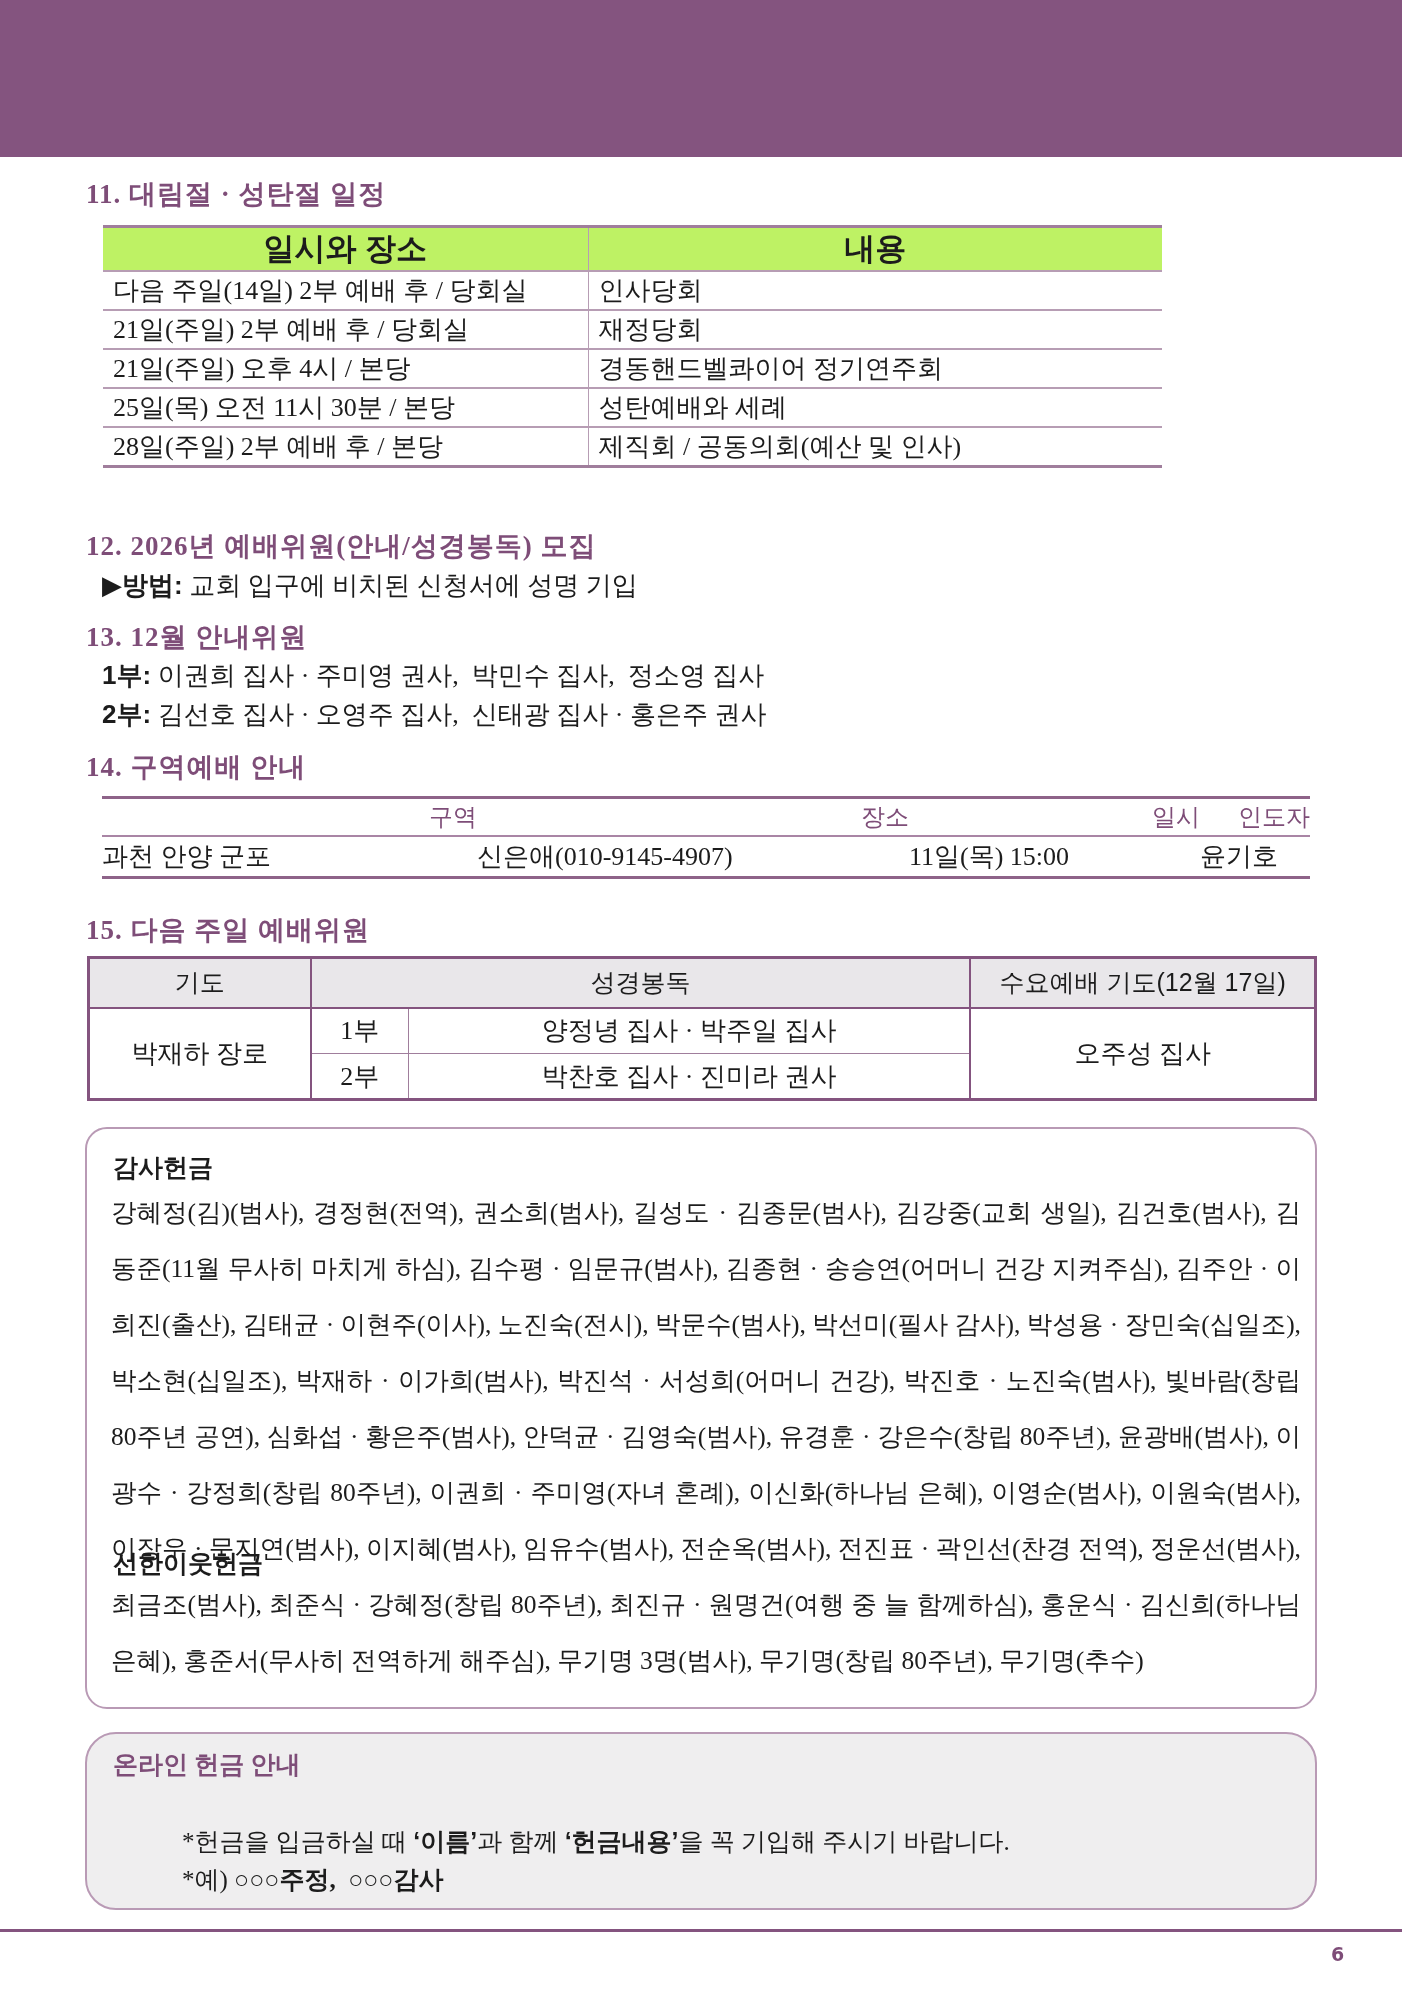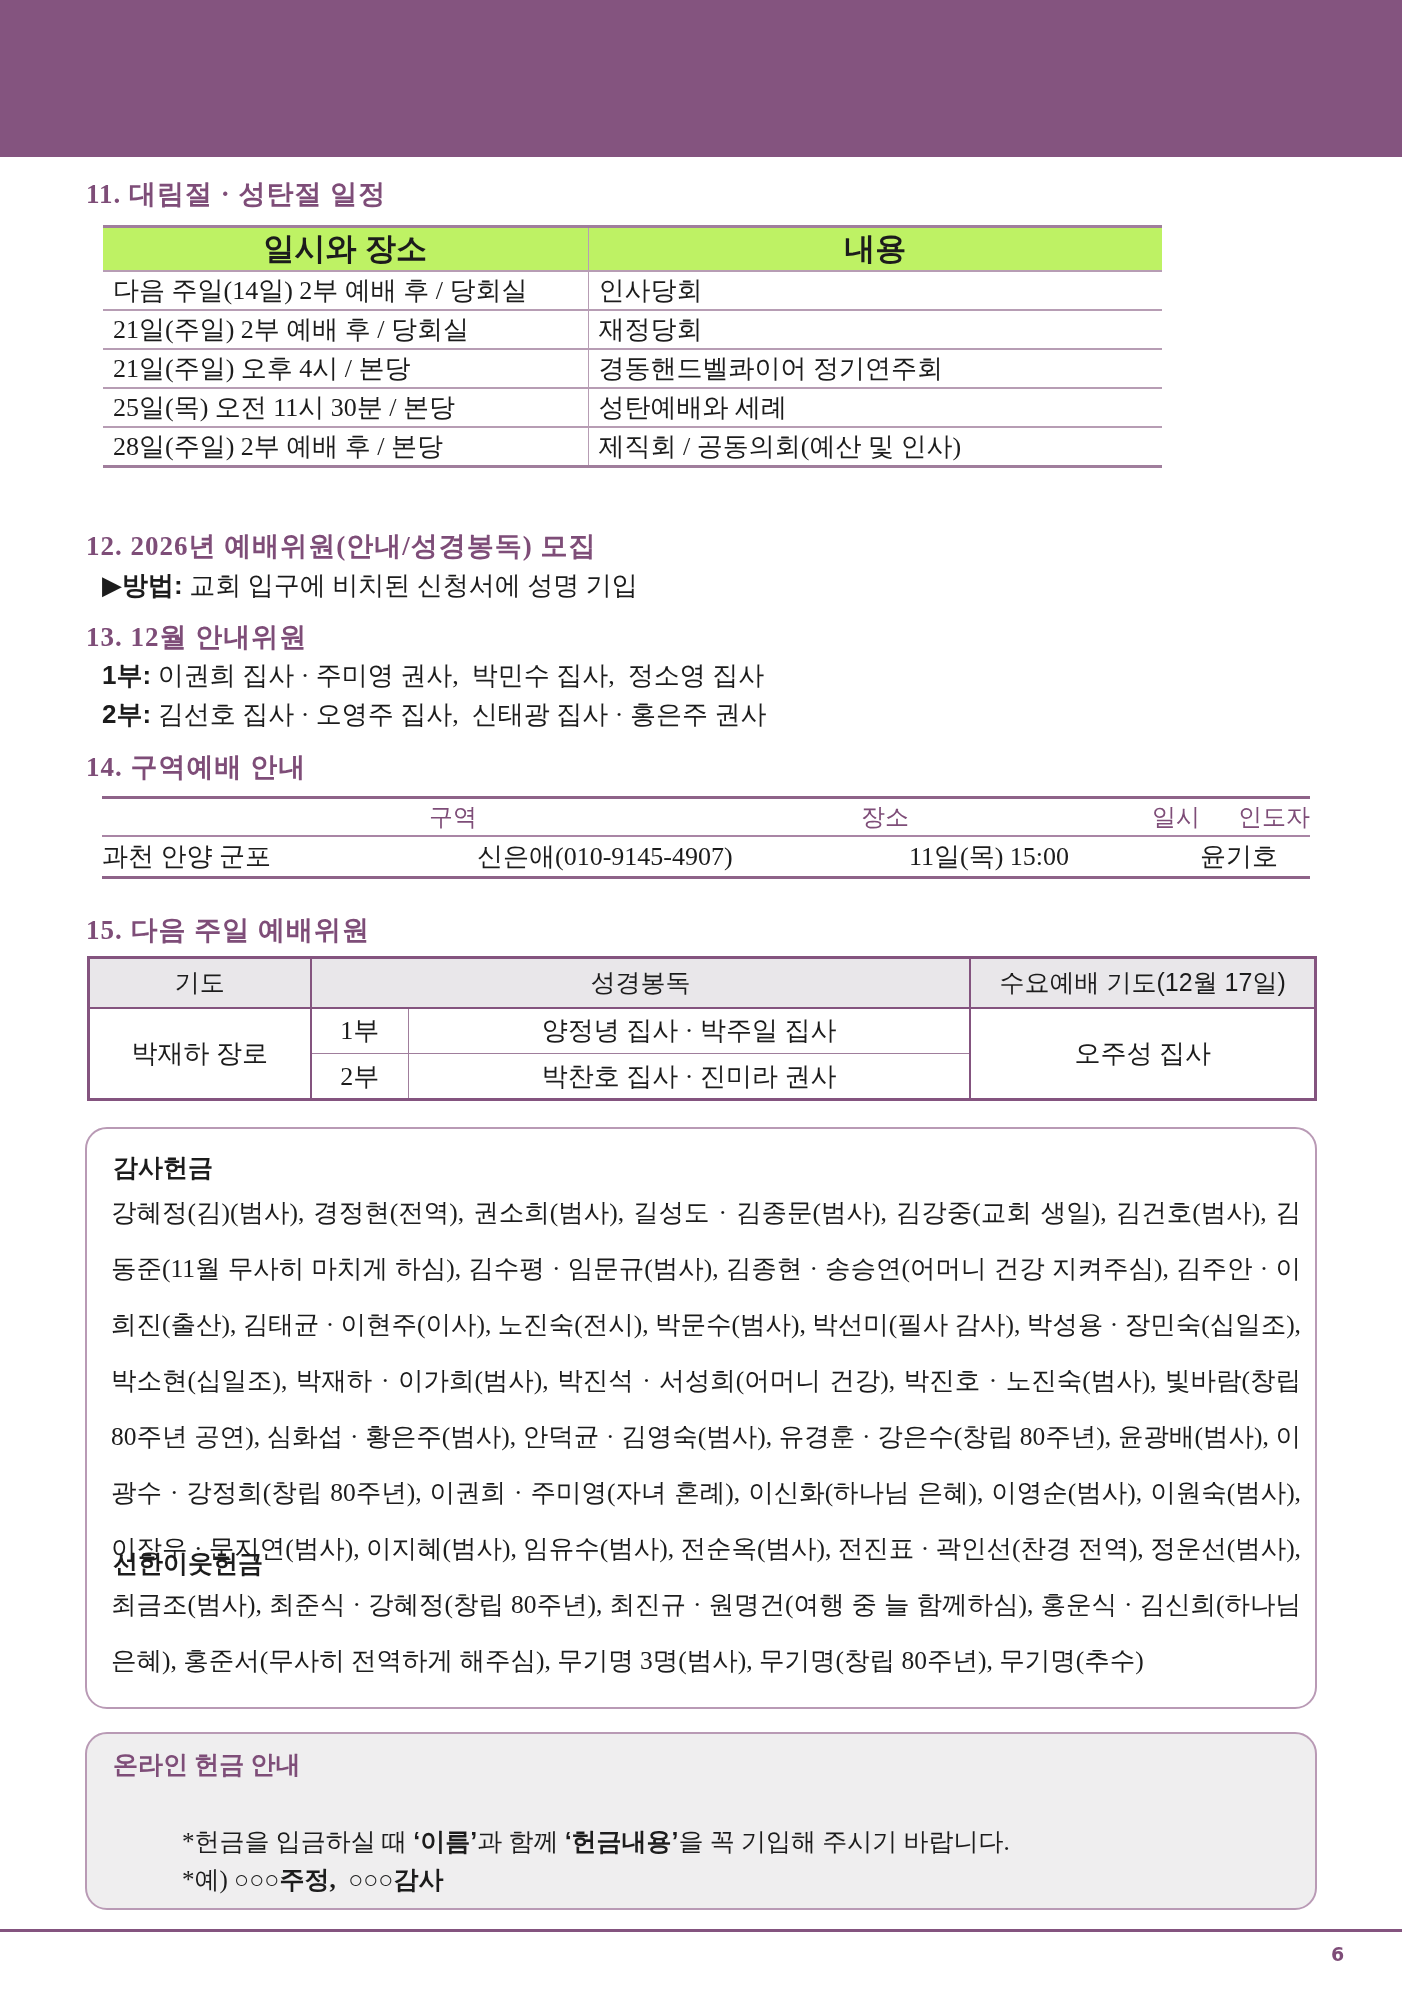--- a/index.html
+++ b/index.html
@@ -27,21 +27,21 @@
 
   
   .t15 { position: absolute; left: 87px; top: 956px; width: 1230px; border-collapse: collapse; font-size: 26px; border: 3px solid #84547f; }
   .t15 th { background: #e9e7ea; font-family: "Liberation Sans", "DejaVu Sans", sans-serif; font-weight: normal; font-size: 25px; height: 50px; border: 2px solid #84547f; }
   .t15 td { text-align: center; border: 1px solid #a07e9c; height: 46px; }
   .t15 td.outer { border-left: 2px solid #84547f; border-right: 2px solid #84547f; }
 
   
   .box { position: absolute; border: 2px solid #b99ab5; border-radius: 22px; }
   .box1 { left: 85px; top: 1127px; width: 1232px; height: 582px; background: #ffffff; }
-  .box2 { left: 85px; top: 1732px; width: 1232px; height: 178px; background: #efeeef; }
+  .box2 { left: 85px; top: 1732px; width: 1232px; height: 178px; background: #efeeef; border-radius: 31px; }
   .box-head { position: absolute; left: 26px; font-family: "Liberation Sans", "DejaVu Sans", sans-serif; font-weight: bold; font-size: 25px; color: #1c1c1c; }
   .box-para { position: absolute; left: 24px; width: 1190px; font-size: 25.5px; line-height: 56px; text-align: justify; text-align-last: left; }
 
   .footer-line { position: absolute; left: 0; top: 1929px; width: 1402px; height: 3px; background: #84547f; }
   .page-num { position: absolute; left: 1331px; top: 1943px; font-family: "DejaVu Sans", sans-serif; font-weight: bold; font-size: 19px; color: #7e4d78; }
 </style>
 </head>
 <body>
 
 <div class="top-banner"></div>

